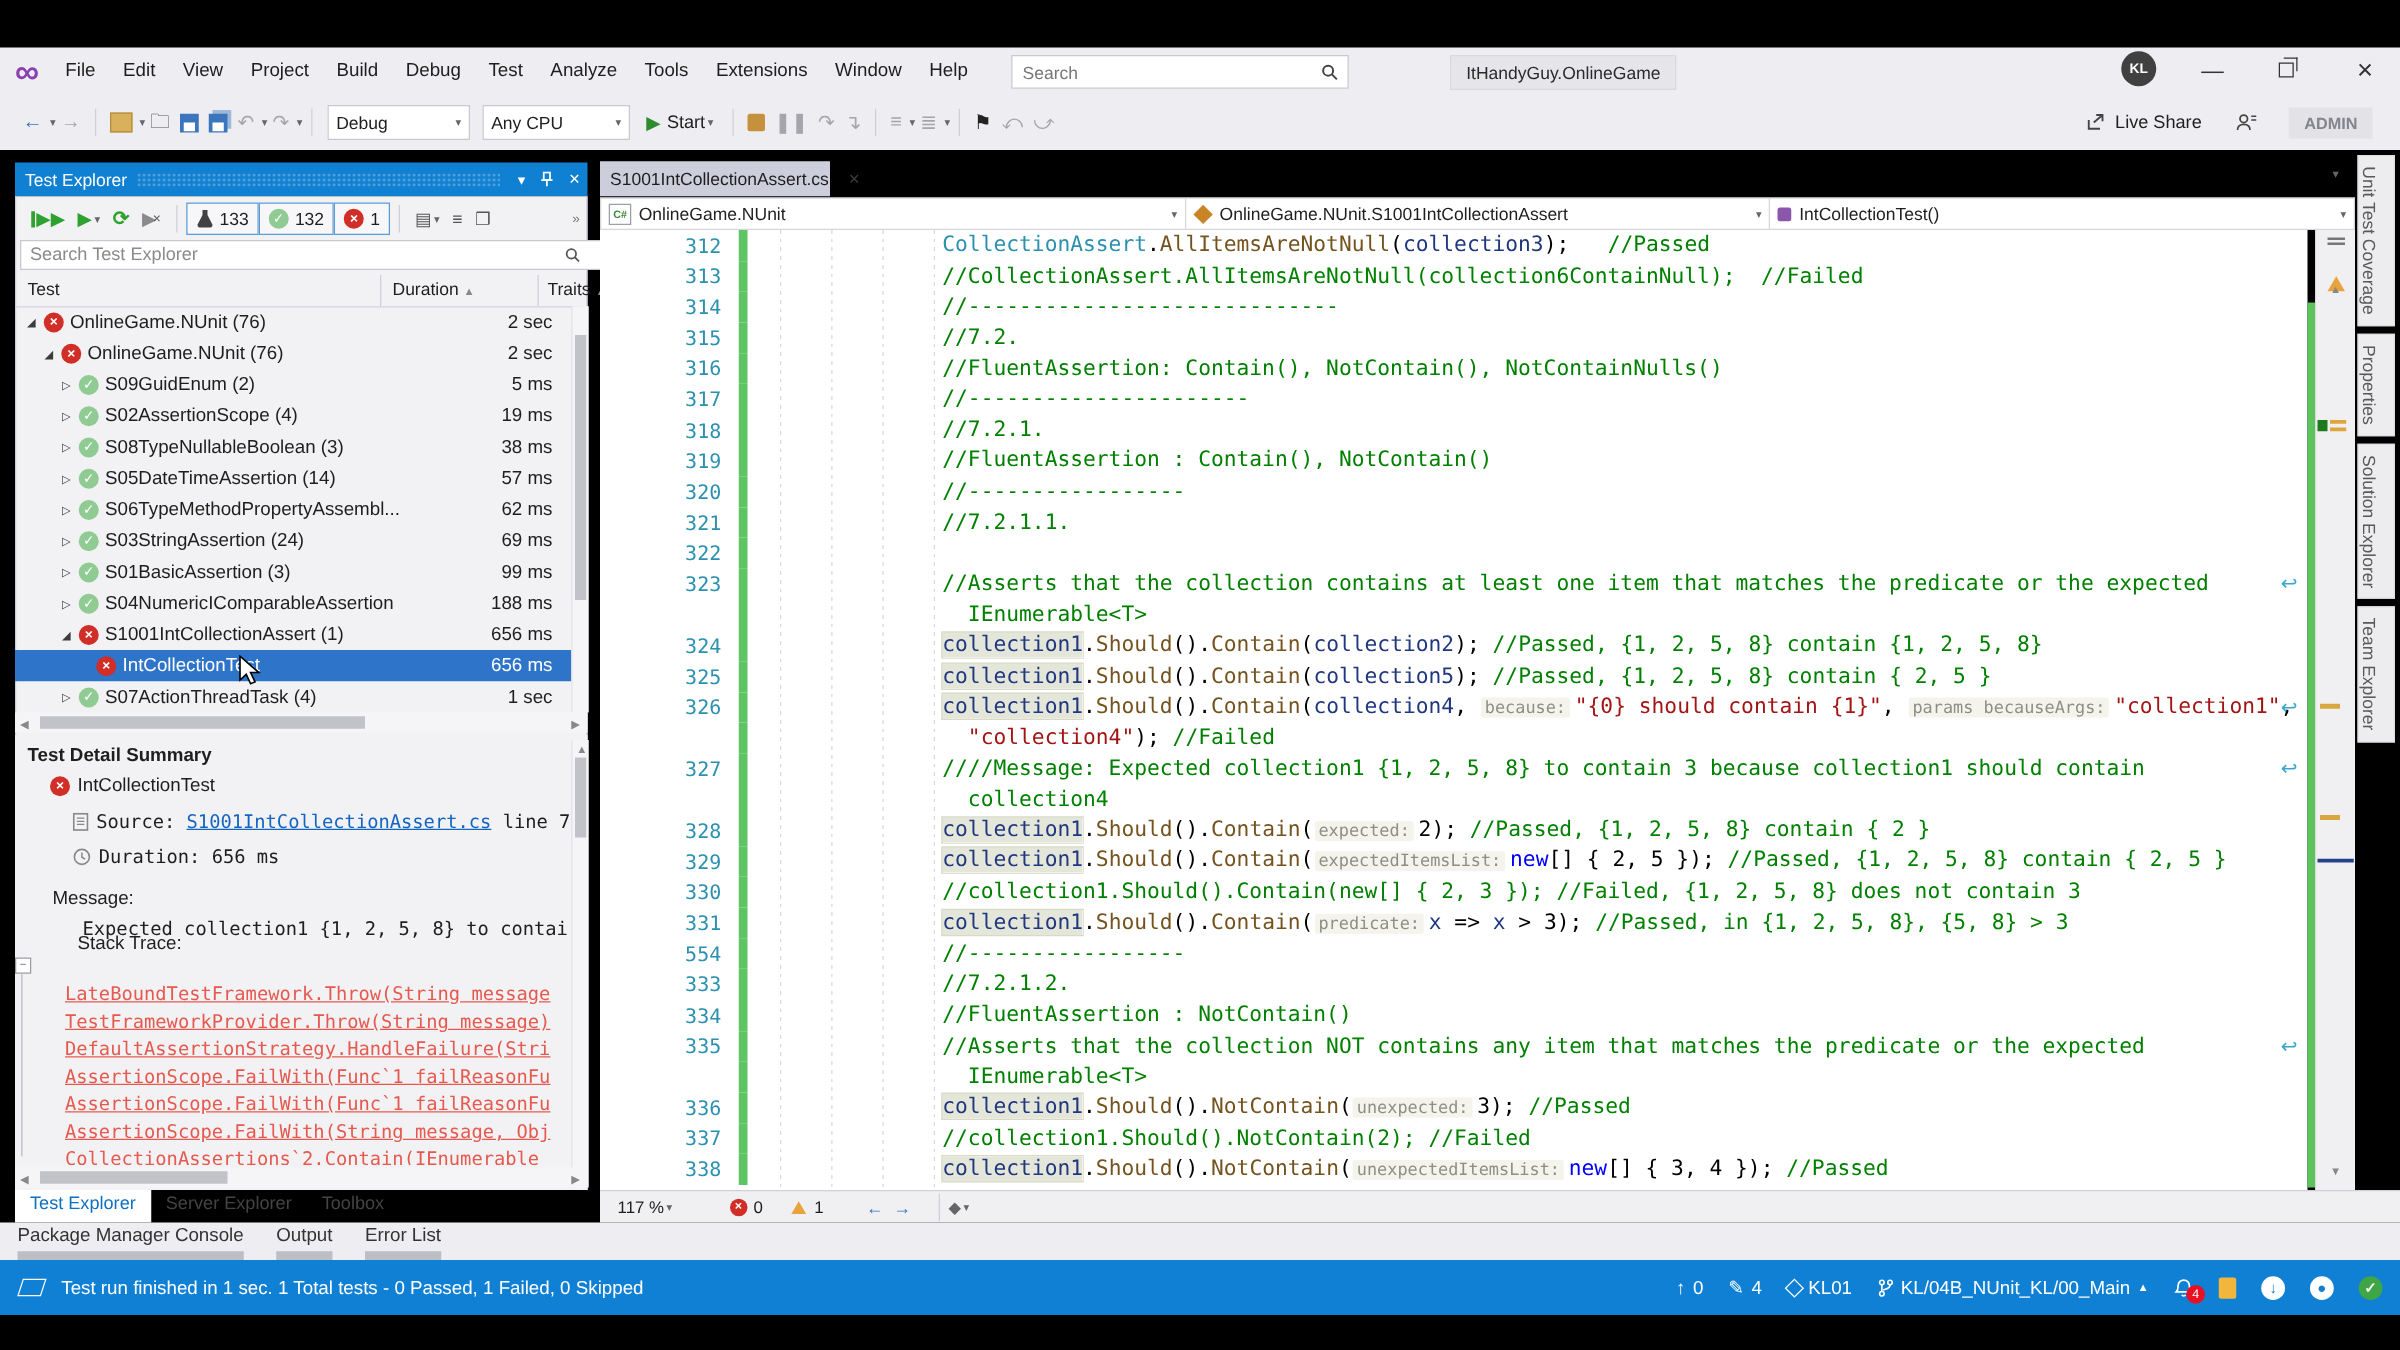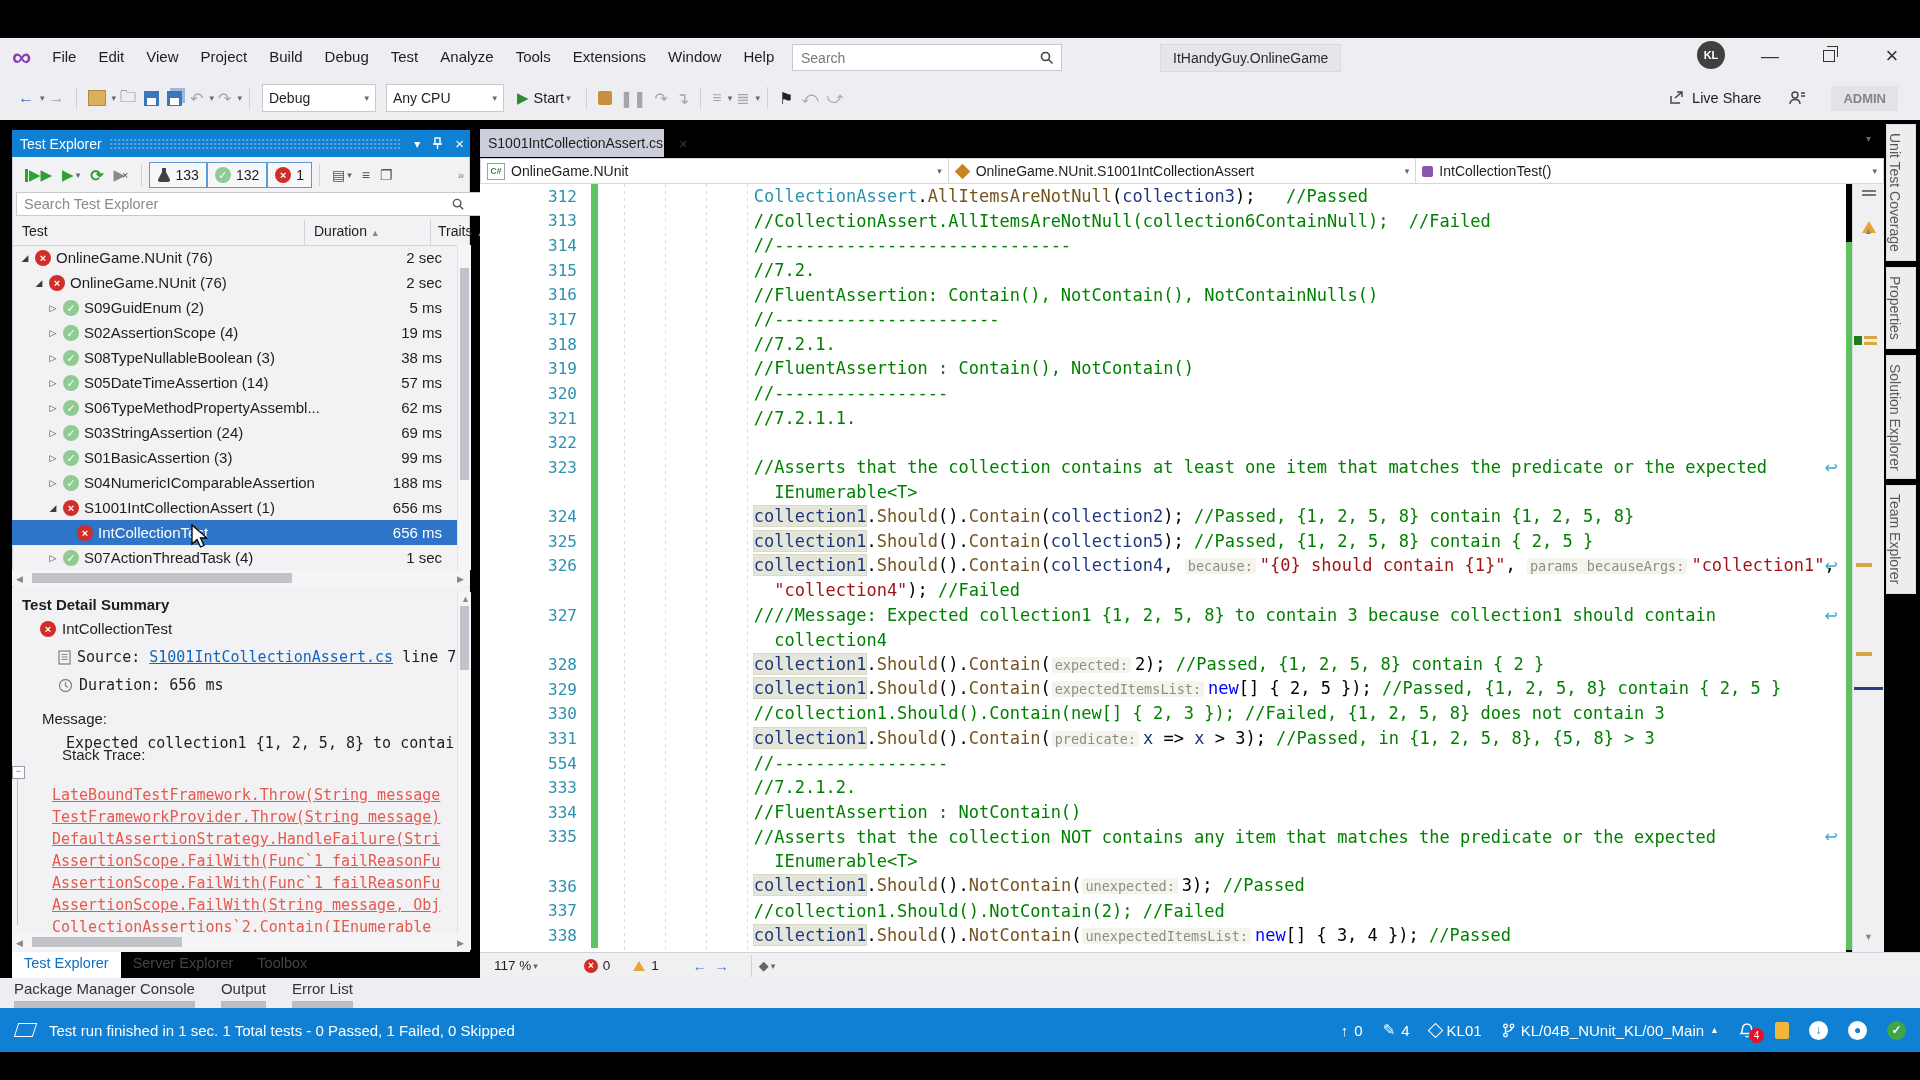--- a/index.html
+++ b/index.html
@@ -5,21 +5,21 @@
   html,body{margin:0;padding:0;background:#000;}
   .screen{position:relative;width:1920px;height:1080px;background:#000;overflow:hidden;
     font-family:"Liberation Sans",sans-serif;color:#1e1e1e;}
   .r{position:absolute;}
 
   
   .titlebar{left:0;top:38px;width:1920px;height:38px;background:#eeeef2;display:flex;align-items:center;}
   .vslogo{font-size:27px;font-weight:bold;color:#8a3fb4;margin:0 10px 0 12px;line-height:30px;}
   .menu{display:flex;gap:0;}
   .menu-item{padding:16px 11px;font-size:15px;line-height:38px;cursor:default;}
-  .search-box{left:792px;top:44px;width:268px;height:25px;background:#fff;border:1px solid #c8c8cf;display:flex;align-items:center;}
+  .search-box{left:809px;top:44px;width:268px;height:25px;background:#fff;border:1px solid #c8c8cf;display:flex;align-items:center;}
   .search-box .ph{flex:1;padding-left:8px;font-size:14px;color:#777;}
   .title-chip{left:1160px;top:44px;height:26px;padding:0 12px;background:#e5e5ea;border:1px solid #d9d9df;
     font-size:14px;line-height:26px;color:#2b2b2b;}
   .avatar{left:1697px;top:41px;width:28px;height:28px;border-radius:50%;background:#404040;color:#fff;
     font-size:11px;font-weight:bold;text-align:center;line-height:28px;}
   .winbtn{top:38px;width:40px;height:38px;text-align:center;font-size:18px;line-height:36px;color:#333;}
   .restore-sq{position:absolute;left:13px;top:12px;width:10px;height:10px;border:1.5px solid #333;}
   .restore-sq2{position:absolute;left:17px;top:8px;width:10px;height:10px;border-top:1.5px solid #333;border-right:1.5px solid #333;}
 
   

